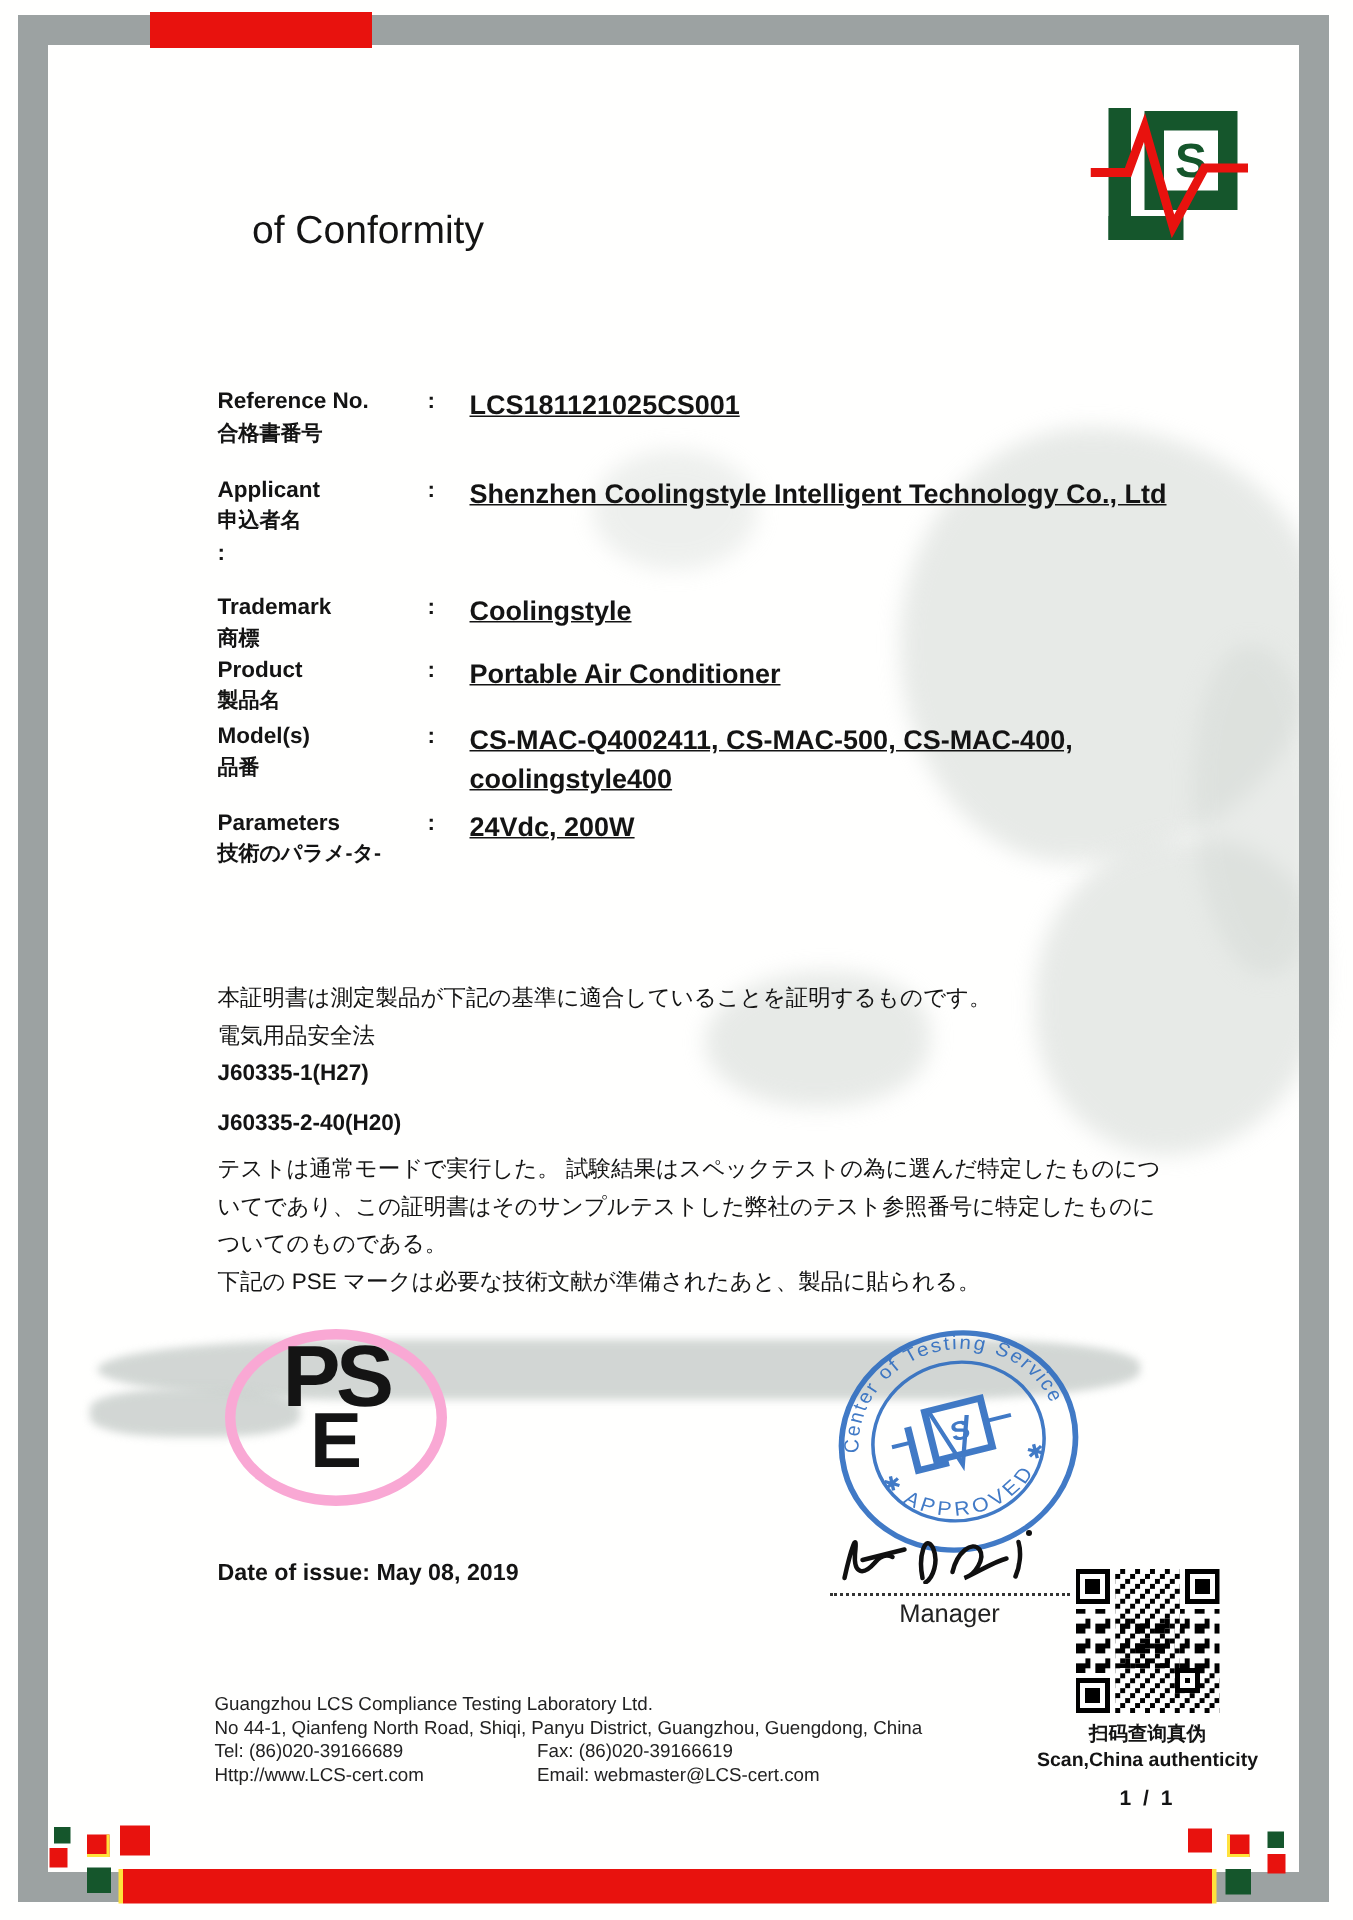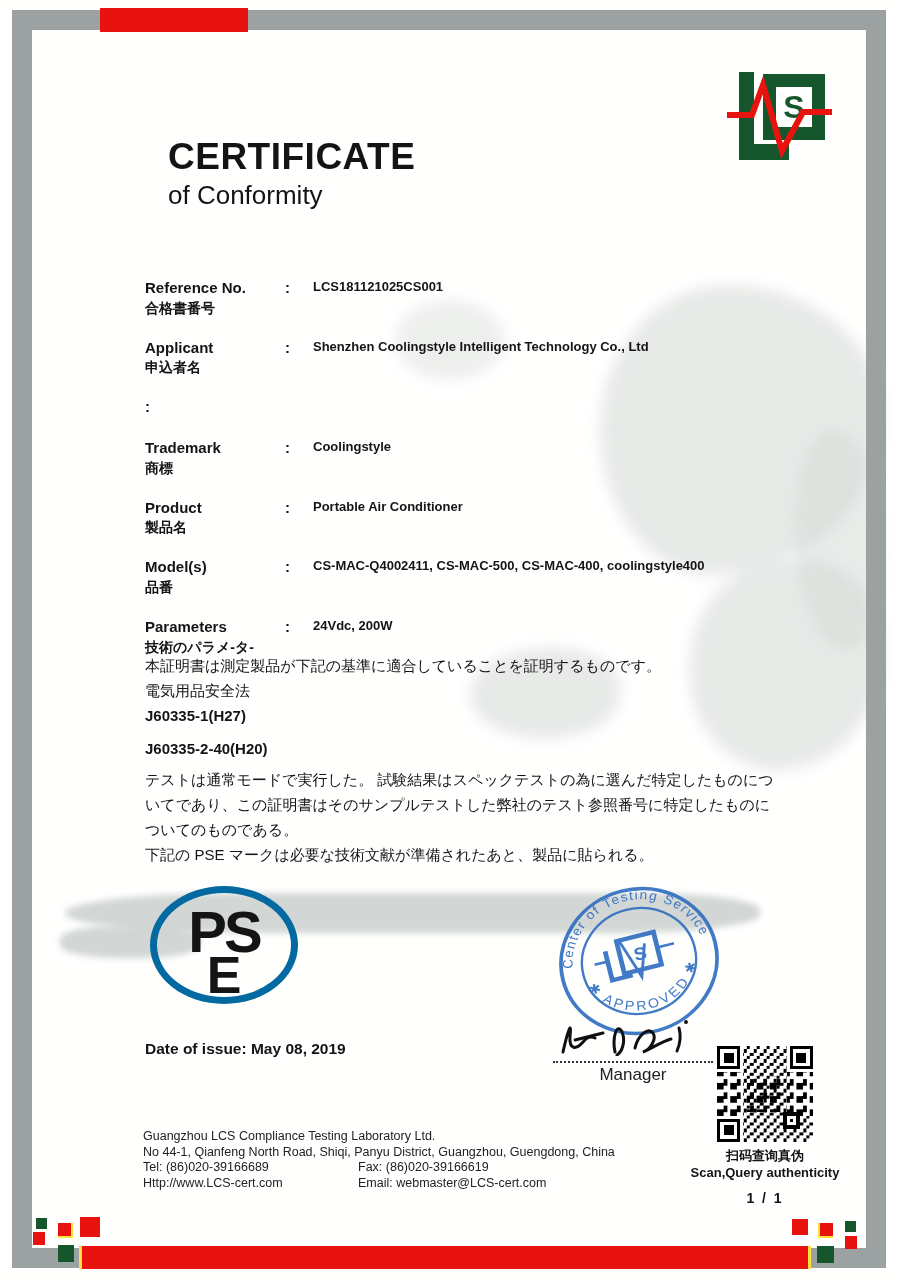--- a/index.html
+++ b/index.html
@@ -42,34 +42,34 @@
 
   .content { position:absolute; inset:0; z-index:3; }
 
   .logo { position:absolute; left:727px; top:68px; }
 
   .title-wrap { position:absolute; left:168px; top:136px; }
   .title    { font-size:37px; font-weight:bold; letter-spacing:.5px; }
   .subtitle { font-size:26px; font-weight:normal; margin-top:2px; }
 
   .fields { position:absolute; left:145px; top:258px; width:642px; }
-  .row { display:flex;margin-top:20px; }
+  .row { display:flex; }
   .lbl { width:140px; font-weight:bold; font-size:15px; line-height:1.37; }
   .lbl span { display:block; }
   .lbl .jp { font-size:14px; }
   .colon { width:28px; font-weight:bold; font-size:15px; line-height:1.37; }
-  .val { flex:1; font-weight:bold; font-size:13px; line-height:1.4; }
+  .val { flex:1; font-weight:bold; font-size:18px; line-height:1.4;text-decoration:underline; }
 
   .statement { position:absolute; left:145px; top:653px; width:632px; font-size:15px; line-height:25px; }
   .statement .std { font-weight:bold; }
   .gap8 { margin-top:8px; } .gap6 { margin-top:6px; }
 
   .pse { position:absolute; left:150px; top:886px; width:148px; height:118px;
-         border:7px solid #0369a1; border-radius:50%; background:transparent;
-         display:flex; flex-direction:column; align-items:center; justify-content:flex-end; }
+         border:7px solid #f9a8d4; border-radius:50%; background:transparent;
+         display:flex; flex-direction:column; align-items:center; justify-content:flex-start; }
   .pse-top { font-size:58px; font-weight:bold; letter-spacing:-3px; line-height:.85; }
   .pse-bottom { font-size:52px; font-weight:bold; line-height:.8; margin-top:-1px; }
 
   .stamp { position:absolute; left:553px; top:882px; transform:rotate(-14deg); opacity:.9; }
 
   .sig-wrap { position:absolute; left:553px; top:1010px; width:160px; }
   .sig-line { border-bottom:2px dotted #333; padding-bottom:1px; }
   .manager  { text-align:center; font-size:17px; margin-top:2px; color:#222; }
 
   .date-line { position:absolute; left:145px; top:1040px; font-size:15.5px; font-weight:bold; }
@@ -117,21 +117,20 @@
     <svg class="logo" width="105" height="100" viewBox="0 0 105 100">
       <rect x="12" y="4" width="15" height="88" fill="#15562c"></rect>
       <rect x="12" y="76" width="50" height="16" fill="#15562c"></rect>
       <rect x="36" y="6" width="62" height="66" fill="#15562c"></rect>
       <rect x="49" y="19" width="36" height="40" fill="#ffffff"></rect>
       <text x="67" y="50" text-anchor="middle" font-size="32" font-weight="bold" fill="#15562c">S</text>
       <polyline points="0,47 25,47 36,17 55,83 76,44 105,44" fill="none" stroke="#e8120e" stroke-width="6" stroke-linejoin="miter"></polyline>
     </svg>
 
     <div class="title-wrap">
-      <div class="title">CERTIFICATE</div>
       <div class="subtitle">of Conformity</div>
     </div>
 
     <div class="fields">
       <div class="row" style="margin-bottom:19px">
         <div class="lbl">
             <span>Reference No.</span>
             <span class="jp">合格書番号</span>
           </div>
         <div class="colon">:</div>
@@ -275,18 +274,18 @@
           <rect x="0" y="21" width="8" height="8" fill="#fff"></rect>
             <rect x="0" y="22" width="7" height="7" fill="#000"></rect>
             <rect x="1" y="23" width="5" height="5" fill="#fff"></rect>
             <rect x="2" y="24" width="3" height="3" fill="#000"></rect>
           <rect x="20" y="20" width="5" height="5" fill="#000"></rect>
             <rect x="21" y="21" width="3" height="3" fill="#fff"></rect>
             <rect x="22" y="22" width="1" height="1" fill="#000"></rect>
         </g>
       </svg>
       <div class="qr-cn">扫码查询真伪</div>
-      <div class="qr-en">Scan,Query authenticity</div>
+      <div class="qr-en">Scan,China authenticity</div>
       <div class="page-ind">1 / 1</div>
     </div>
 
   </div>
 </div>
 
 </body></html>

